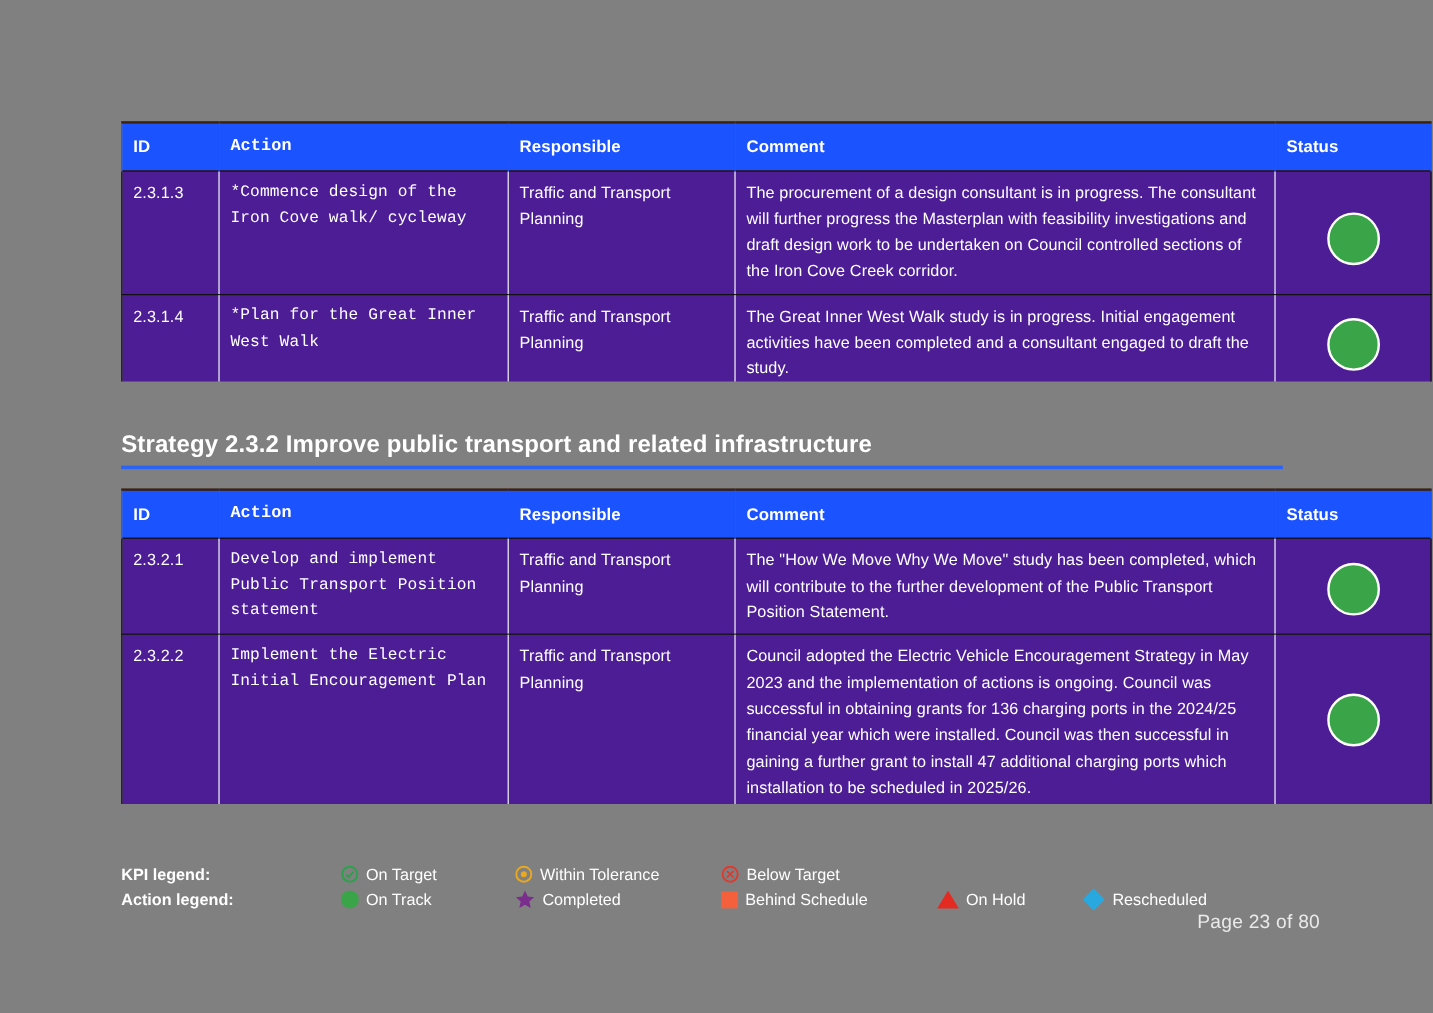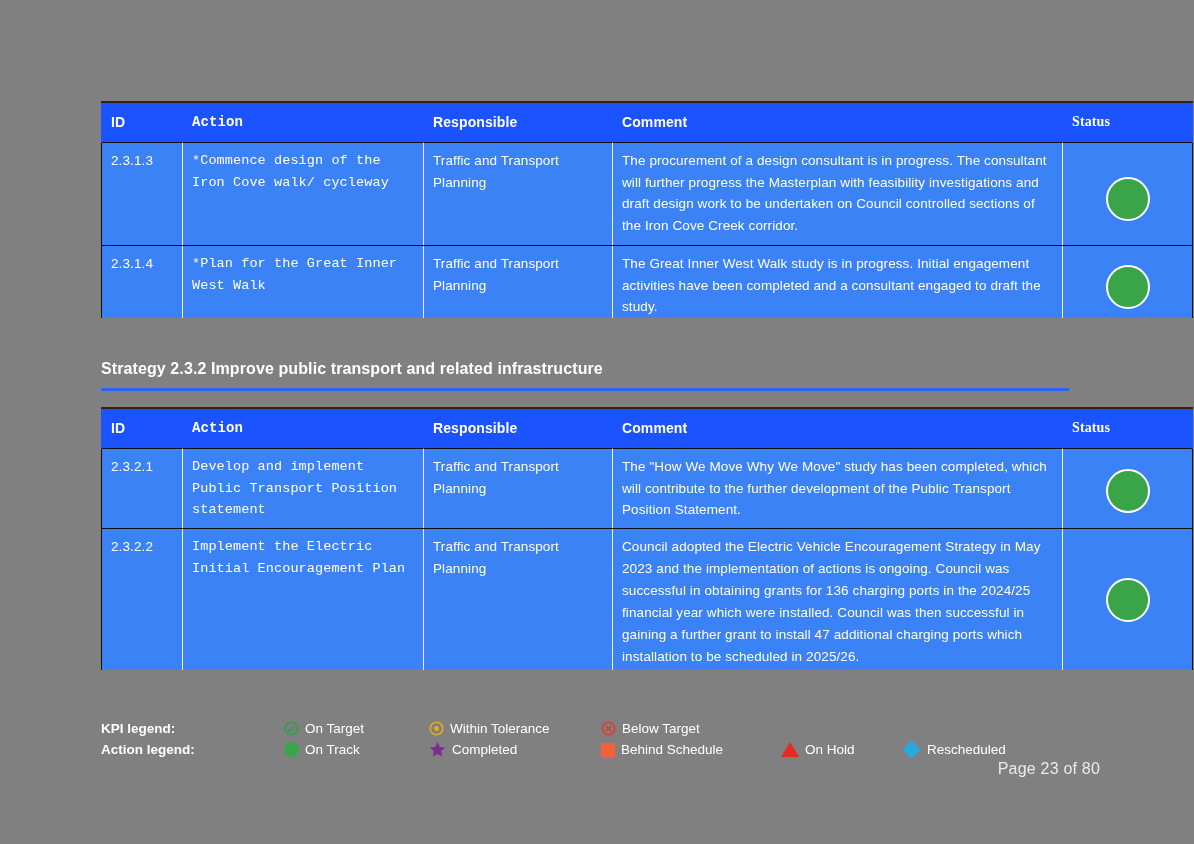--- a/index.html
+++ b/index.html
@@ -54,38 +54,38 @@
     padding-top: 8px;
     padding-bottom: 8px;
     border-top: 2px solid #3a2010;
     border-bottom: none;
     border-left: 1px solid #1a53ff;
     border-right: 1px solid #1a53ff;
   }
   .report-table thead th.col-id { border-left: 1px solid #1a53ff; }
 
   .report-table tbody td {
-    background: #3b82f6;
+    background: #4c1d95;
     color: #ffffff;
     border-top: 1px solid #101010;
     border-bottom: 1px solid #101010;
   }
   .report-table tbody tr td.col-id {
     border-left: 1px solid #101010;
   }
   .report-table tbody tr td.col-status {
     border-right: 1px solid #101010;
   }
 
   
   .col-id        { width: 62px; }
   .col-action    { width: 222px; font-family: Liberation Mono, monospace; }
   .col-resp      { width: 170px; }
   .col-comment   { width: 431px; margin-top: 20px; }
-  .col-status    { width: 111px; text-align: center; font-family: Liberation Serif, serif; }
+  .col-status    { width: 111px; text-align: center; }
 
   .t1 .r1 td { height: 88px; }
   .t1 .r2 td { height: 50px; }
   .t2 .r1 td { height: 52px; }
   .t2 .r2 td { height: 122px; }
 
   
   .table-clip {
     position: absolute;
     overflow: hidden;
@@ -109,21 +109,21 @@
   .t1 .r2 .status-wrap { padding-top: 12px; }
   .t2 .r1 .status-wrap { padding-top: 13px; }
   .t2 .r2 .status-wrap { padding-top: 42px; }
 
   
   .section-heading {
     position: absolute;
     left: 101px;
     top: 360px;
     width: 980px;
-    font-size: 16px;
+    font-size: 20px;
     font-weight: bold;
     color: #ffffff;
     letter-spacing: 0.1px;
   }
   .heading-rule {
     position: absolute;
     left: 101px;
     top: 388px;
     width: 968px;
     height: 3px;

